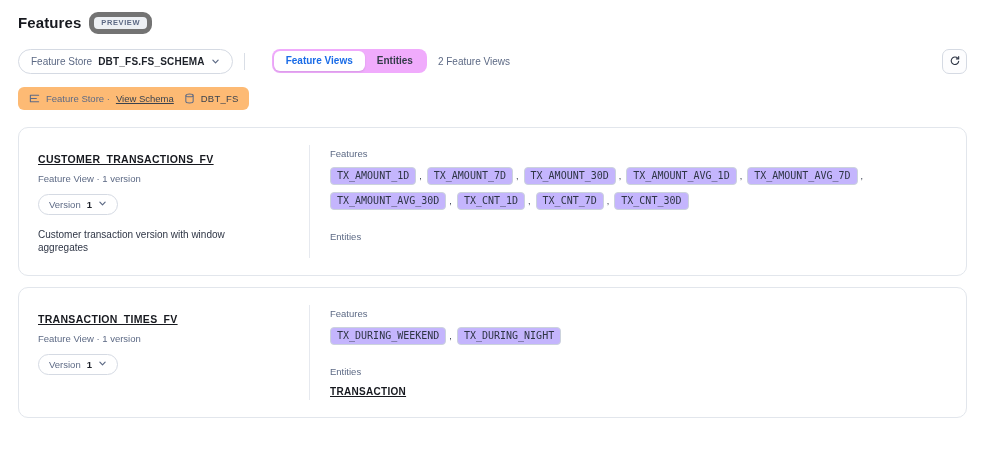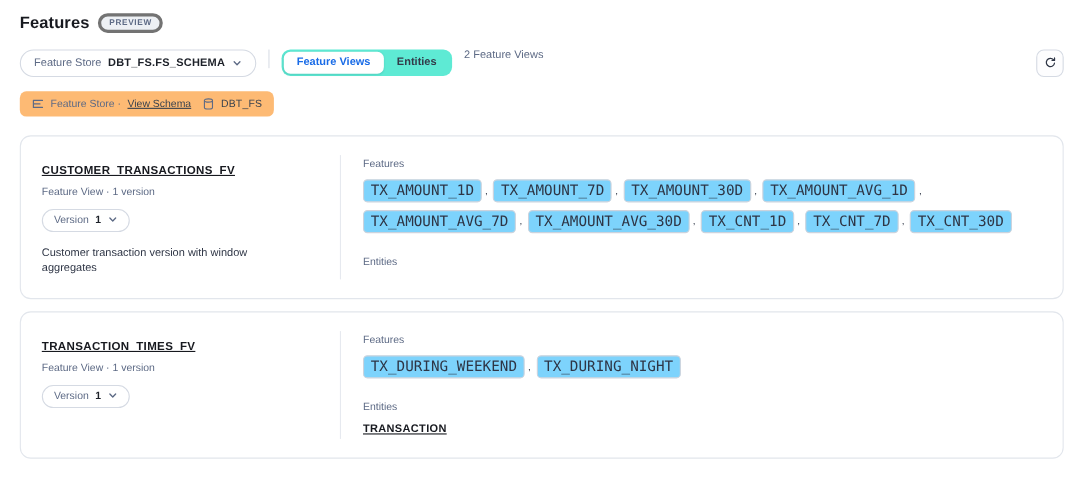--- a/index.html
+++ b/index.html
@@ -9,38 +9,38 @@
     color: #1d2129;
     -webkit-font-smoothing: antialiased;
   }
   .page { padding: 12px 18px; }
 
   
   .header-row { display: flex; align-items: center; gap: 8px; }
   .page-title { font-size: 15px; font-weight: bold; letter-spacing: .1px; color: #17191f; }
   .preview-badge {
     font-size: 7.5px; font-weight: bold; letter-spacing: .6px; color: #5d6a85;
-    background: #edf0f4; border: 3px solid #737373; border-radius: 9px;
+    background: #edf0f4; border: 5px solid #737373; border-radius: 9px;
     padding: 2px 7px; line-height: 1;
   }
 
   
-  .toolbar { margin-top: 15px; display: flex; align-items: flex-start; gap: 11px; }
+  .toolbar { margin-top: 15px; display: flex; align-items: center; gap: 11px; }
   .store-select {
     display: inline-flex; align-items: center; gap: 6px;
     border: 1px solid #d5dae3; border-radius: 14px; background: #fff;
     padding: 6px 12px; cursor: pointer;
   }
   .store-select .lbl { font-size: 10px; color: #5d6a85; }
   .store-select .val { font-size: 10px; font-weight: bold; color: #1d2129; letter-spacing: .2px; }
   .chev { width: 9px; height: 9px; color: #5d6a85; flex: none; }
   .vdivider { width: 1px; height: 17px; background: #d9dee6; }
   .segmented {
-    display: inline-flex; align-items: center; background: #5eead4;
-    border-radius: 8px; padding: 2px;
+    display: inline-flex; align-items: center; background: #f0abfc;
+    border-radius: 8px; padding: 2px; margin-left: 16px;
   }
   .segment {
     font-size: 10px; padding: 5px 12px; border-radius: 6px; cursor: pointer;
     color: #333b49; font-weight: bold; line-height: 1;
   }
   .segment.active {
     background: #ffffff; color: #1a6ce7;
     box-shadow: 0 1px 2px rgba(20,30,50,.12);
   }
   .count-text { font-size: 10px; color: #5d6a85; }
@@ -81,22 +81,22 @@
   }
   .version-pill .lbl { font-size: 9.5px; color: #5d6a85; }
   .version-pill .val { font-size: 9.5px; font-weight: bold; color: #1d2129; }
   .card-desc { margin-top: 13px; font-size: 10px; line-height: 1.35; color: #2e3545; max-width: 235px; }
   .card-divider { width: 1px; background: #e6e9ef; margin: 17px 0; flex: none; }
   .card-right { flex: 1; padding: 20px 20px 20px 20px; }
   .section-label { font-size: 9.5px; color: #5d6a85; }
   .chip-row { margin-top: 8px; display: flex; flex-wrap: wrap; row-gap: 7px; align-items: center; }
   .chip-item { display: inline-flex; align-items: center; }
   .chip {
-    font-family: "DejaVu Sans Mono", monospace; font-size: 13px; color: #2e3545;
-    background: #7dd3fc; border: 1px solid #ccd3dd; border-radius: 4px;
+    font-family: "DejaVu Sans Mono", monospace; font-size: 10px; color: #2e3545;
+    background: #c4b5fd; border: 1px solid #ccd3dd; border-radius: 4px;
     padding: 3px 6px; line-height: 1; white-space: nowrap;
   }
   .chip-comma { margin: 0 5px 0 3px; font-size: 9px; color: #2e3545; }
   .chip-item:last-child .chip-comma { display: none; }
   .entities-block { margin-top: 21px; }
   .entity-row { margin-top: 9px; display: flex; gap: 14px; }
   .entity-link {
     font-size: 10px; font-weight: bold; letter-spacing: .3px; color: #17191f;
     text-decoration: underline; cursor: pointer;
   }

